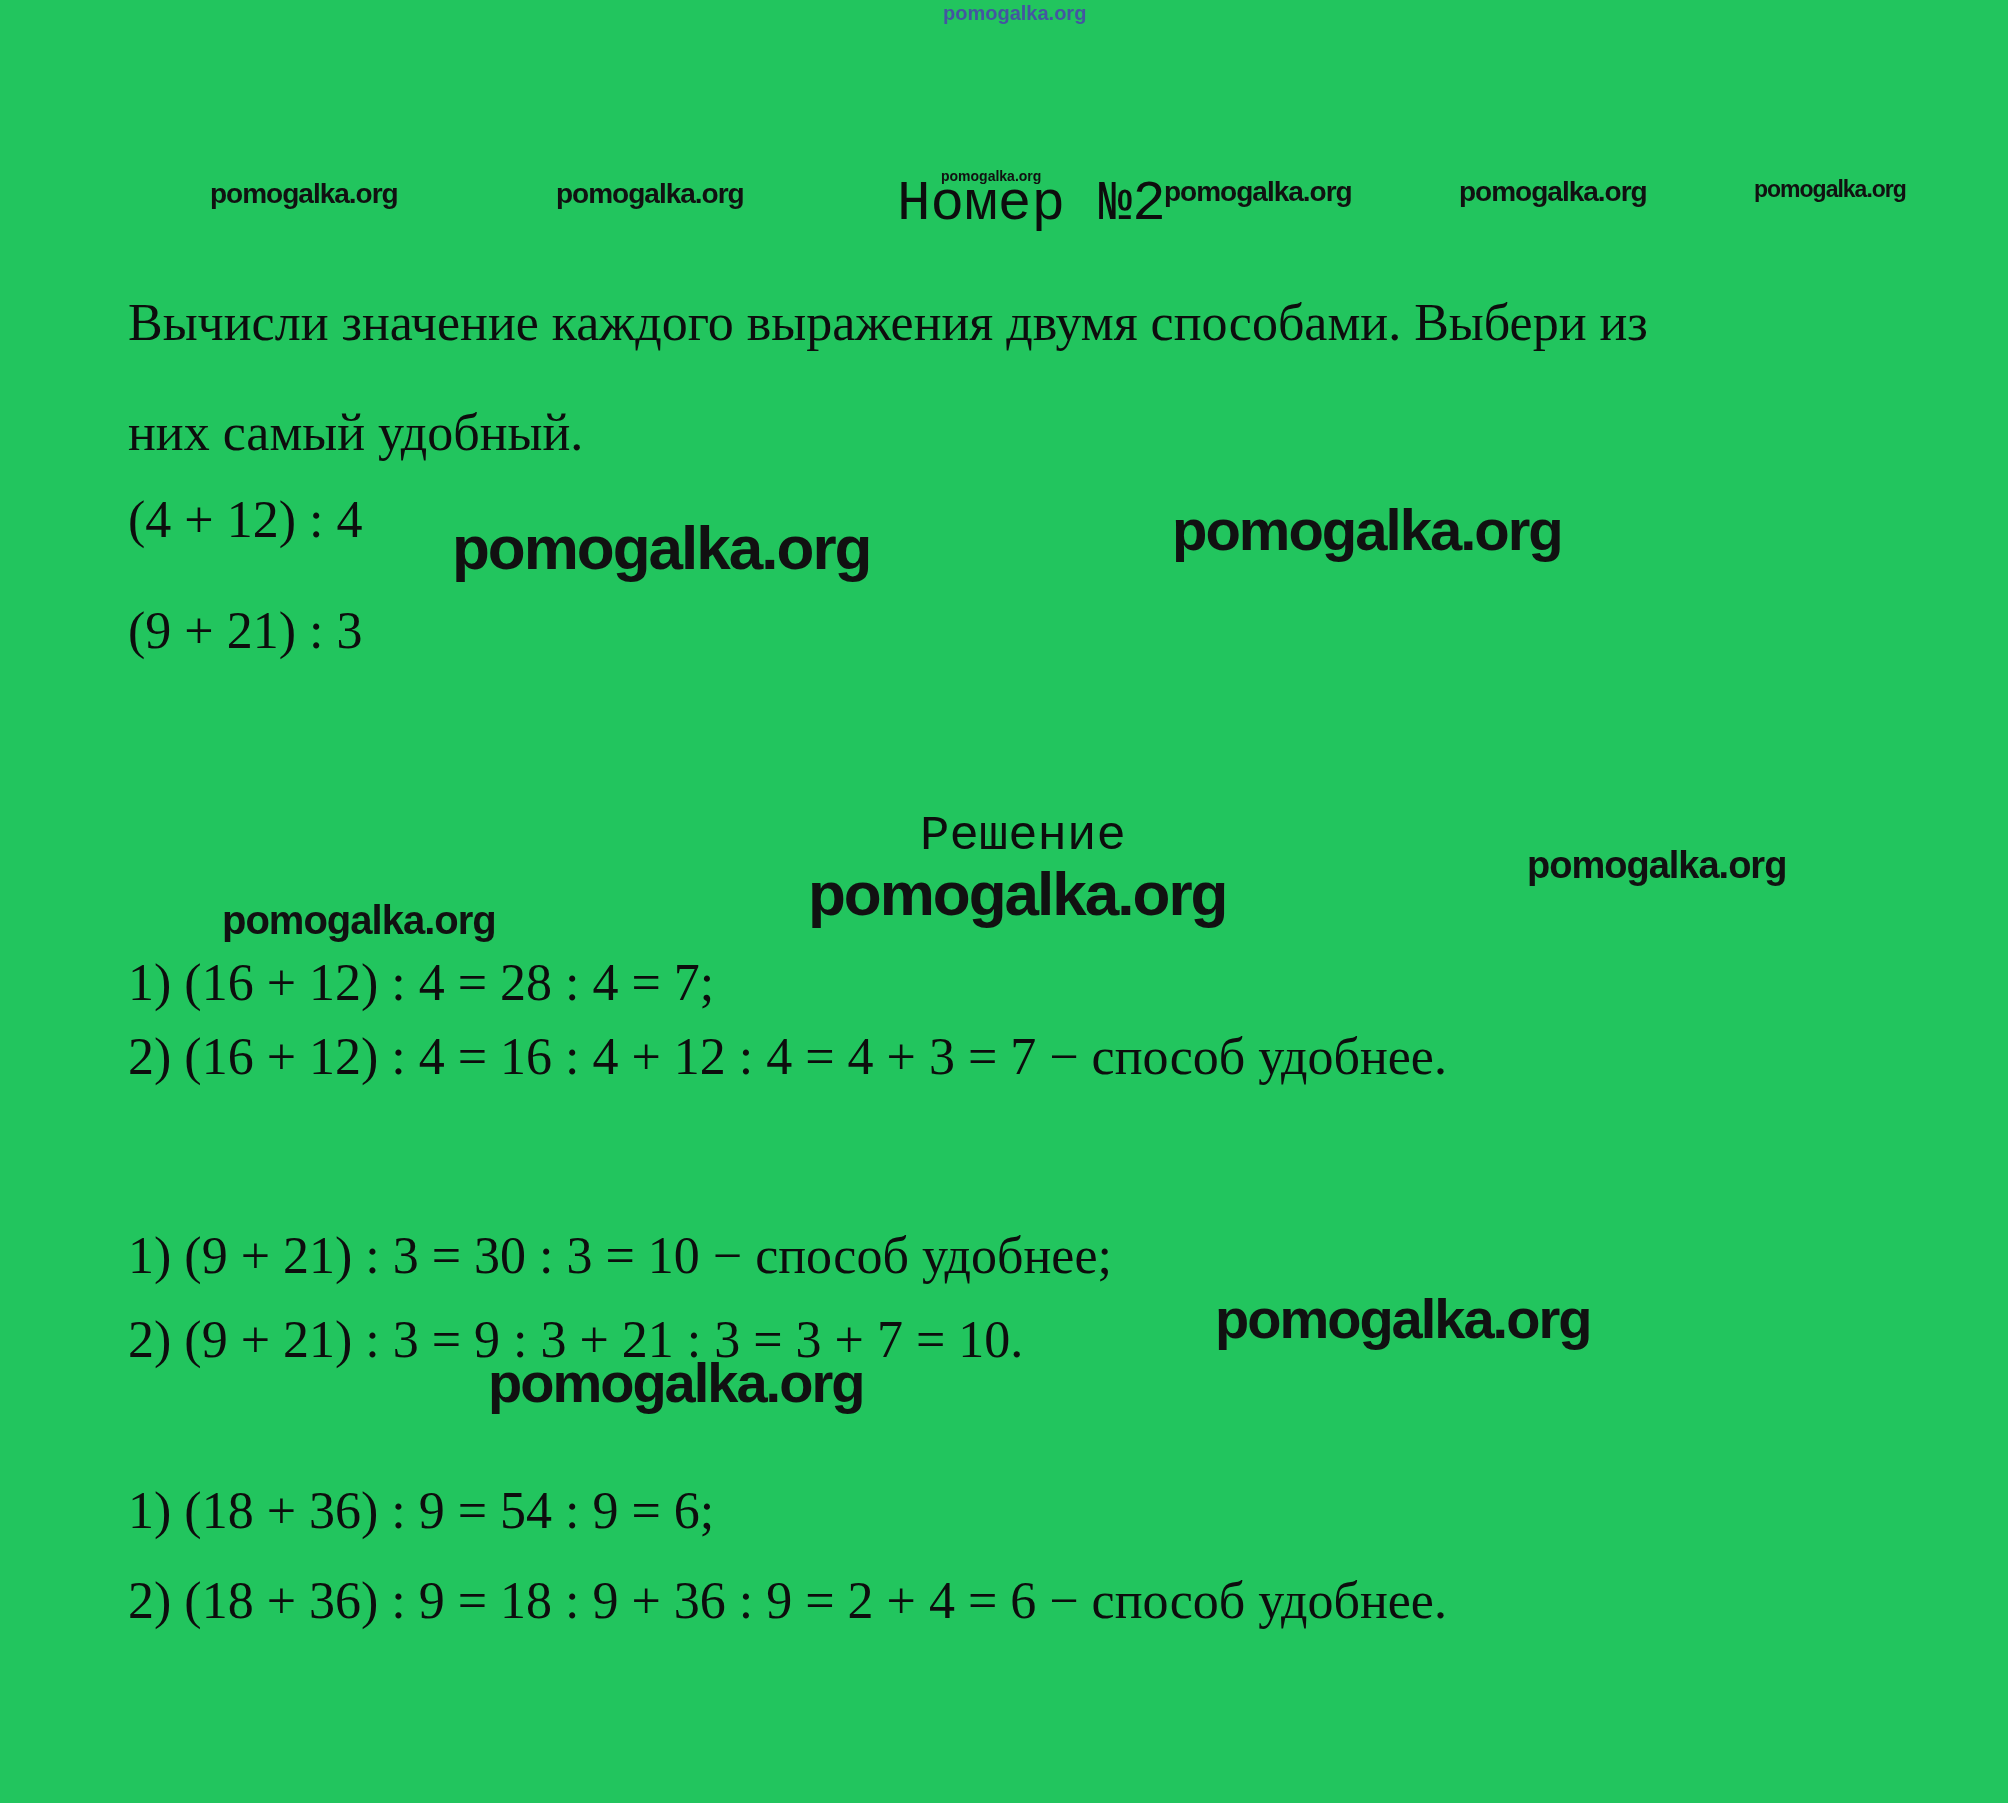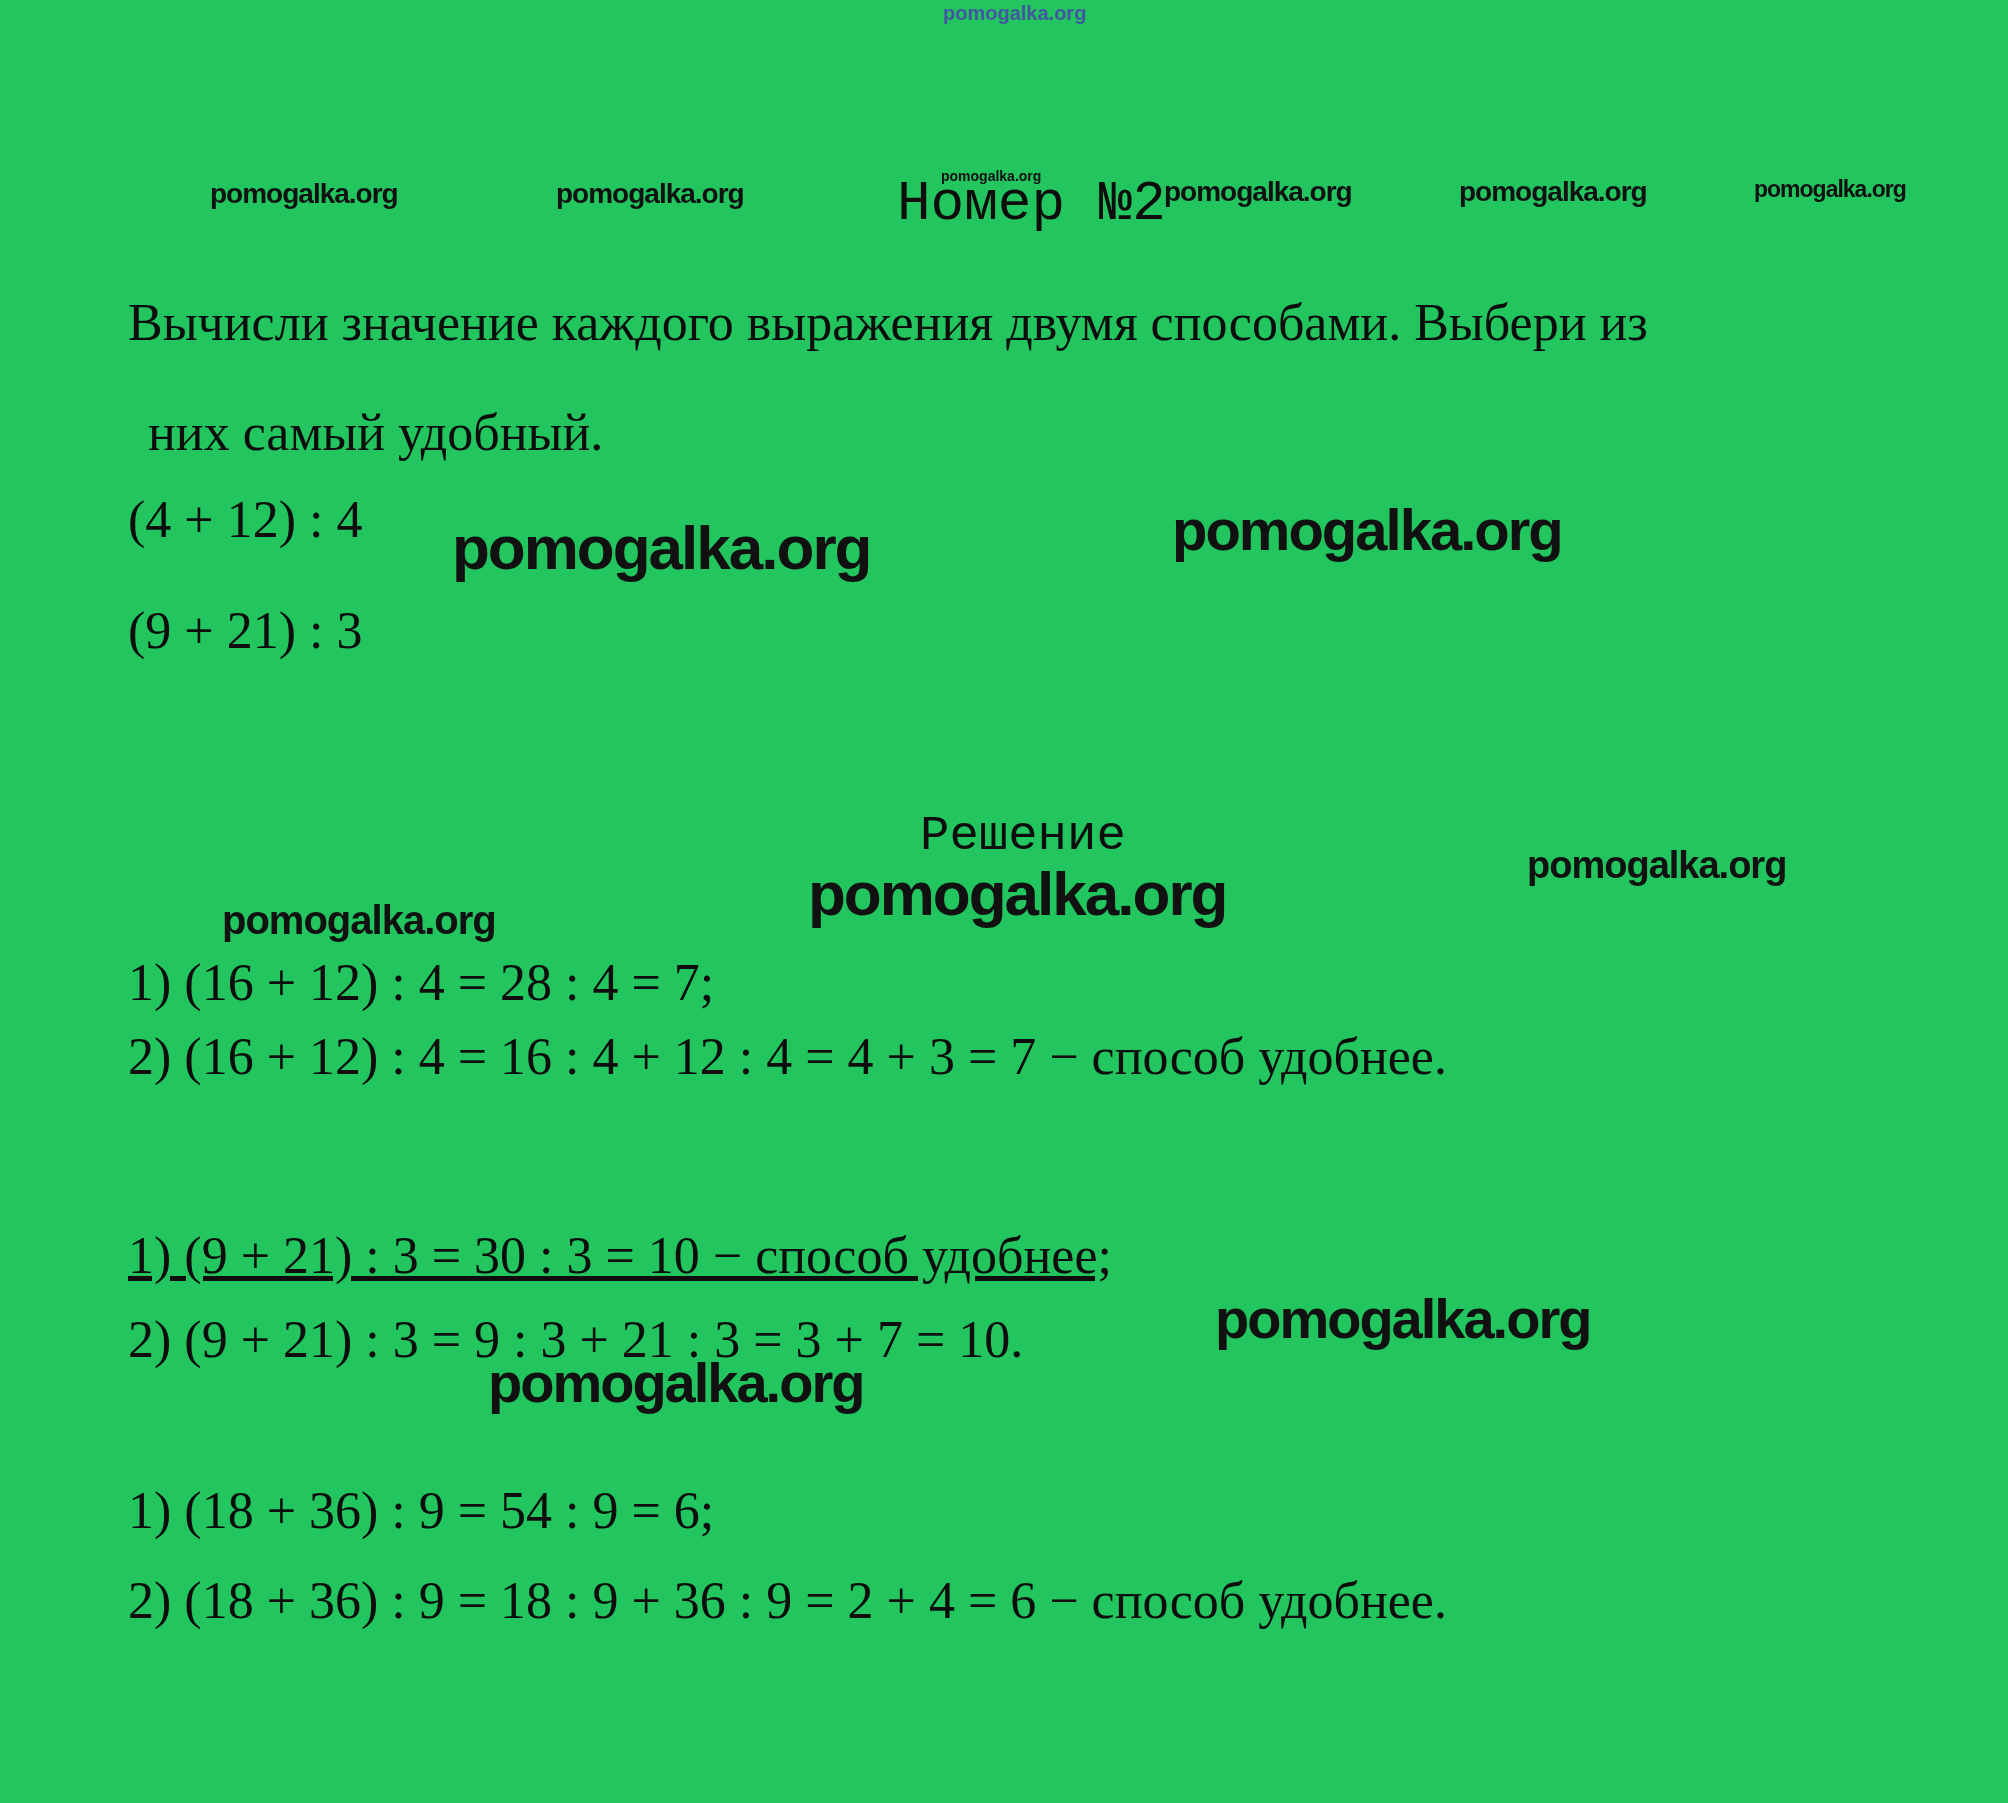--- a/index.html
+++ b/index.html
@@ -67,36 +67,36 @@
 
   <div class="abs wm wm-sm" style="left:210px; top:178px;">pomogalka.org</div>
   <div class="abs wm wm-sm" style="left:556px; top:178px;">pomogalka.org</div>
   <div class="abs title-text" style="left:897px; top:172px;">Номер №2</div>
   <div class="abs wm wm-tiny z-over" style="left:941px; top:168px;">pomogalka.org</div>
   <div class="abs wm wm-sm" style="left:1164px; top:176px;">pomogalka.org</div>
   <div class="abs wm wm-sm" style="left:1459px; top:176px;">pomogalka.org</div>
   <div class="abs wm wm-xs" style="left:1754px; top:176px;">pomogalka.org</div>
 
   <div class="abs body-text" style="left:128px; top:293px;">Вычисли значение каждого выражения двумя способами. Выбери из</div>
-  <div class="abs body-text" style="left:128px; top:403px;margin-left:20px;">них самый удобный.</div>
+  <div class="abs body-text" style="left:128px; top:403px;">них самый удобный.</div>
 
   <div class="abs body-text" style="left:128px; top:490px;">(4 + 12) : 4</div>
   <div class="abs wm wm-xxl" style="left:452px; top:512px;">pomogalka.org</div>
   <div class="abs wm" style="left:1172px; top:496px; font-size:58px; letter-spacing:-2px;">pomogalka.org</div>
   <div class="abs body-text" style="left:128px; top:582px;margin-top:19px;">(9 + 21) : 3</div>
 
   <div class="abs heading-text" style="left:920px; top:808px;">Решение</div>
   <div class="abs wm wm-xxl" style="left:808px; top:858px;">pomogalka.org</div>
   <div class="abs wm wm-md" style="left:1527px; top:844px;">pomogalka.org</div>
   <div class="abs wm wm-lg" style="left:222px; top:898px;">pomogalka.org</div>
 
   <div class="abs body-text" style="left:128px; top:953px;">1) (16 + 12) : 4 = 28 : 4 = 7;</div>
   <div class="abs body-text" style="left:128px; top:991px;margin-top:36px;">2) (16 + 12) : 4 = 16 : 4 + 12 : 4 = 4 + 3 = 7 − способ удобнее.</div>
 
-  <div class="abs body-text" style="left:128px; top:1226px;text-decoration:underline;">1) (9 + 21) : 3 = 30 : 3 = 10 − способ удобнее;</div>
+  <div class="abs body-text" style="left:128px; top:1226px;">1) (9 + 21) : 3 = 30 : 3 = 10 − способ удобнее;</div>
   <div class="abs body-text" style="left:128px; top:1310px;">2) (9 + 21) : 3 = 9 : 3 + 21 : 3 = 3 + 7 = 10.</div>
   <div class="abs wm wm-xl" style="left:1215px; top:1286px;">pomogalka.org</div>
   <div class="abs wm wm-xl" style="left:488px; top:1350px;">pomogalka.org</div>
 
   <div class="abs body-text" style="left:128px; top:1481px;">1) (18 + 36) : 9 = 54 : 9 = 6;</div>
   <div class="abs body-text" style="left:128px; top:1571px;">2) (18 + 36) : 9 = 18 : 9 + 36 : 9 = 2 + 4 = 6 − способ удобнее.</div>
 
 </div>
 
 </body></html>

